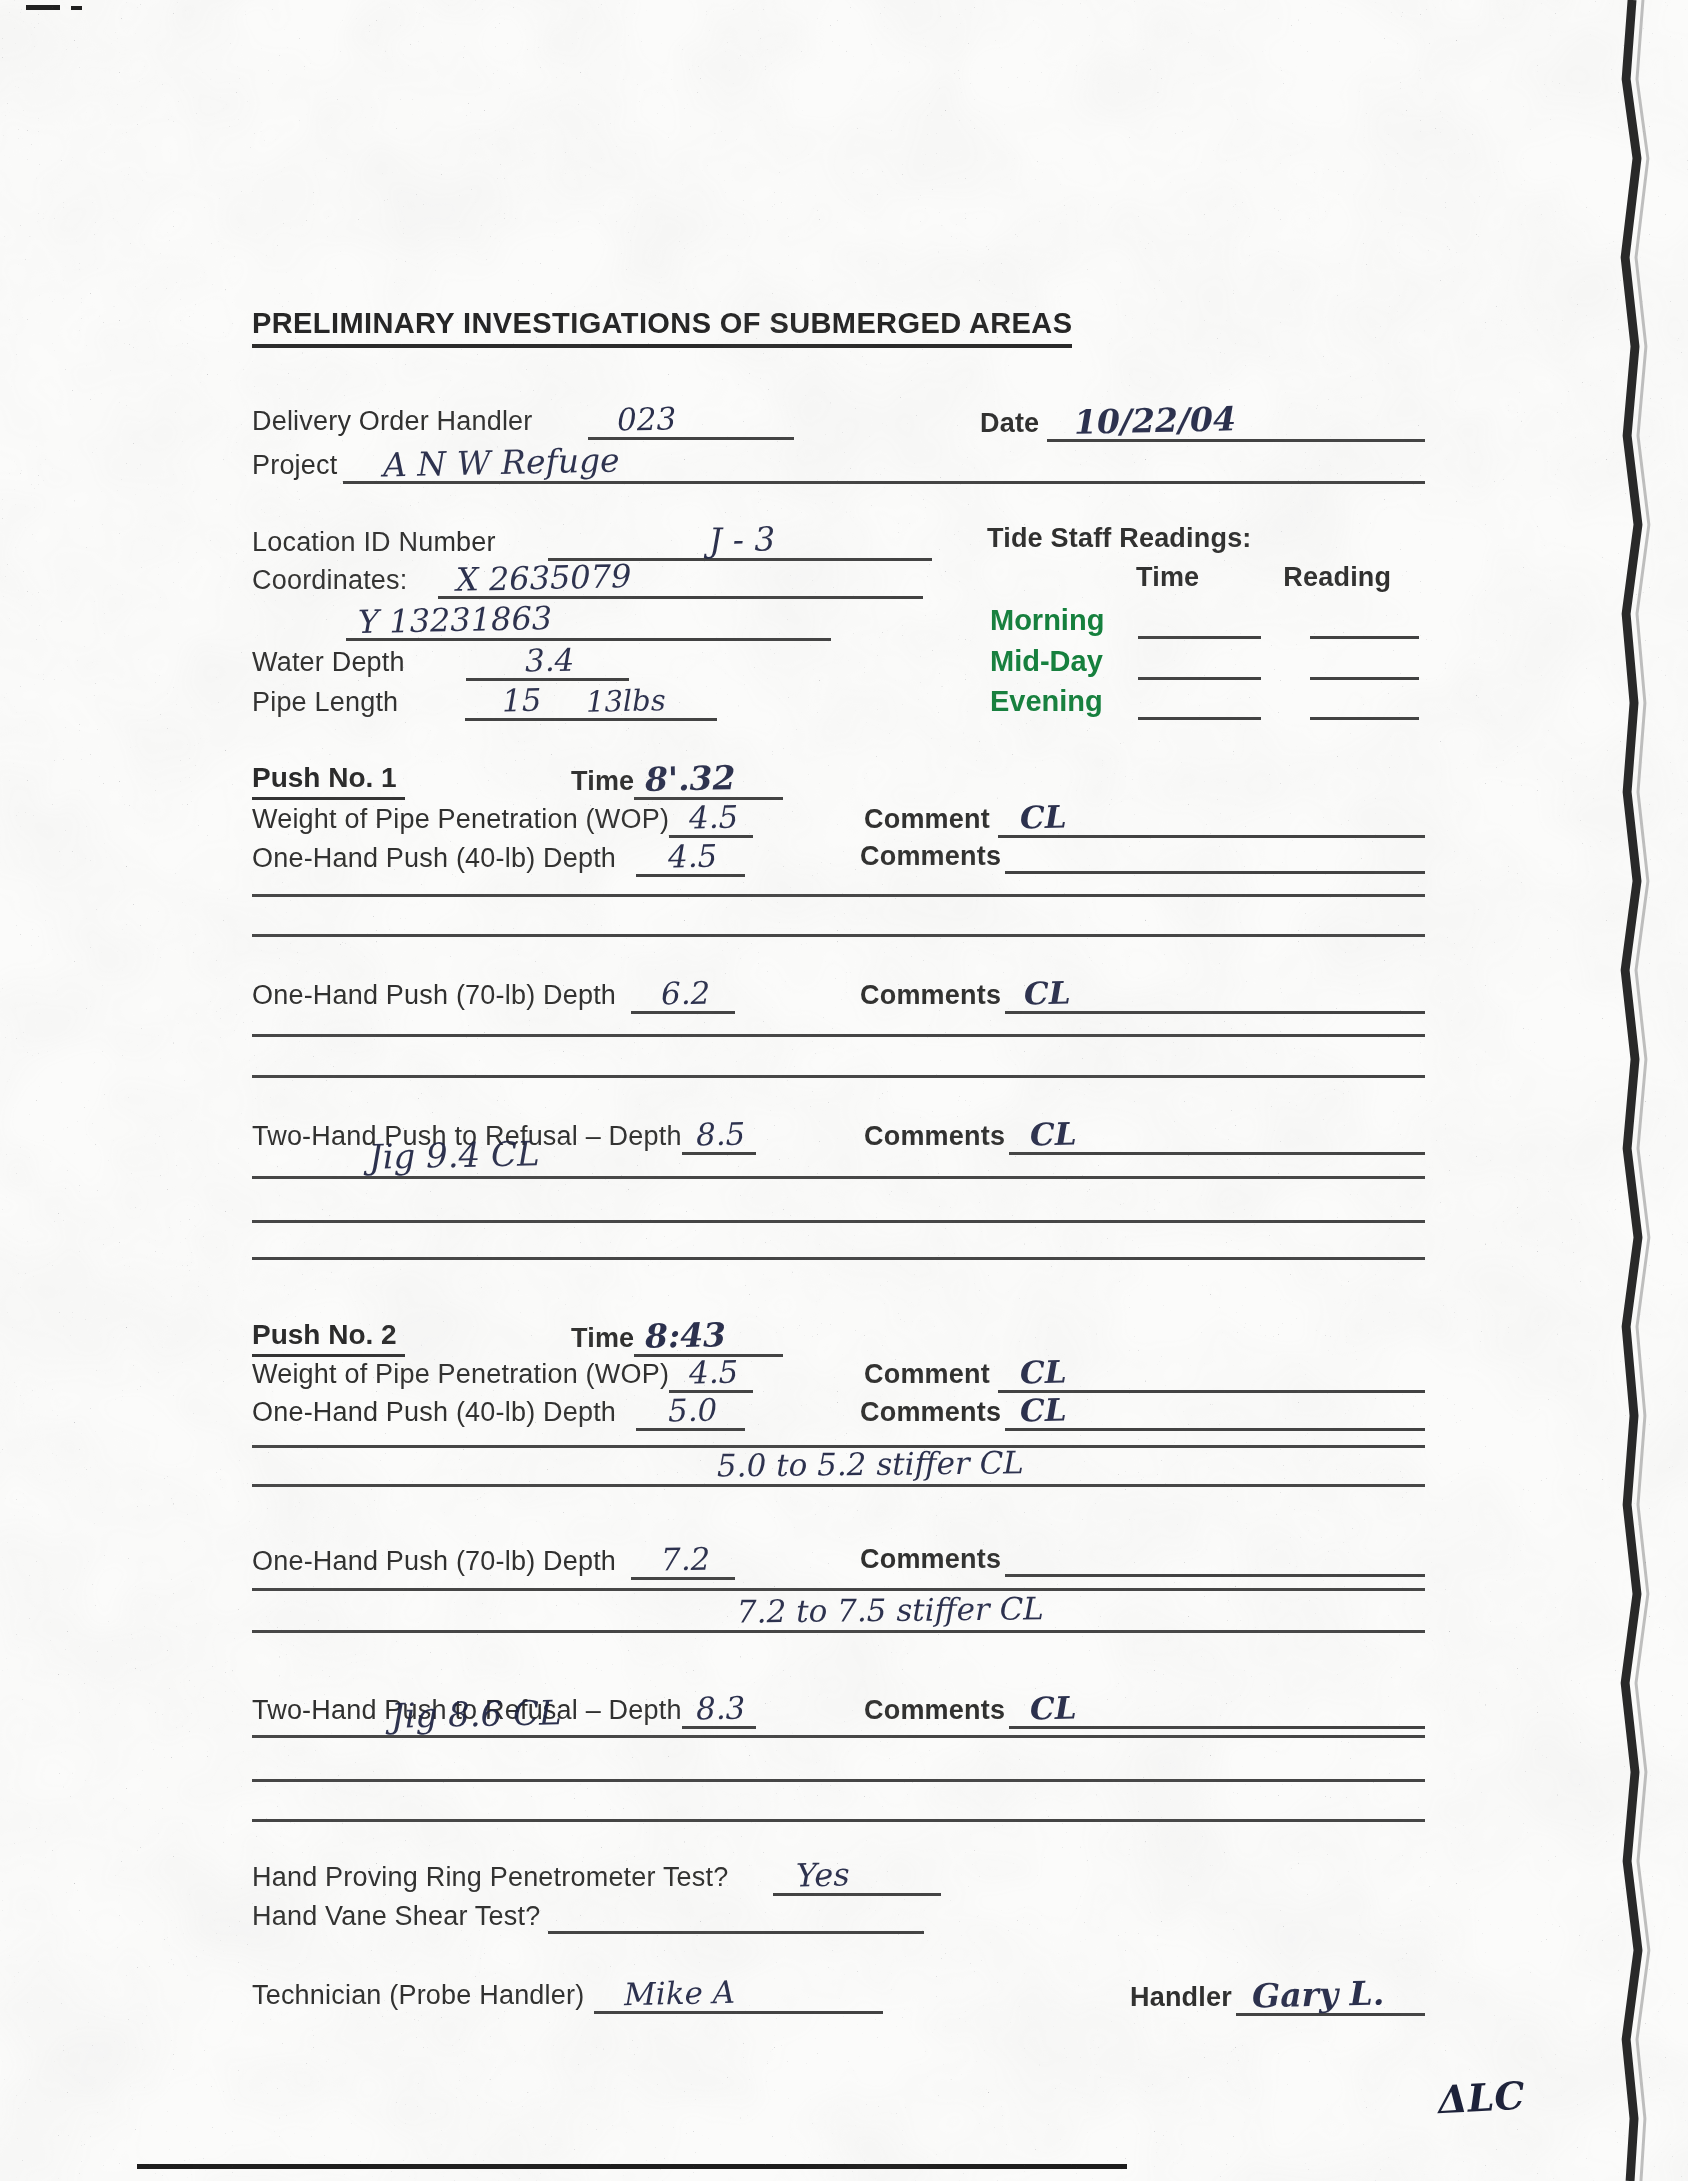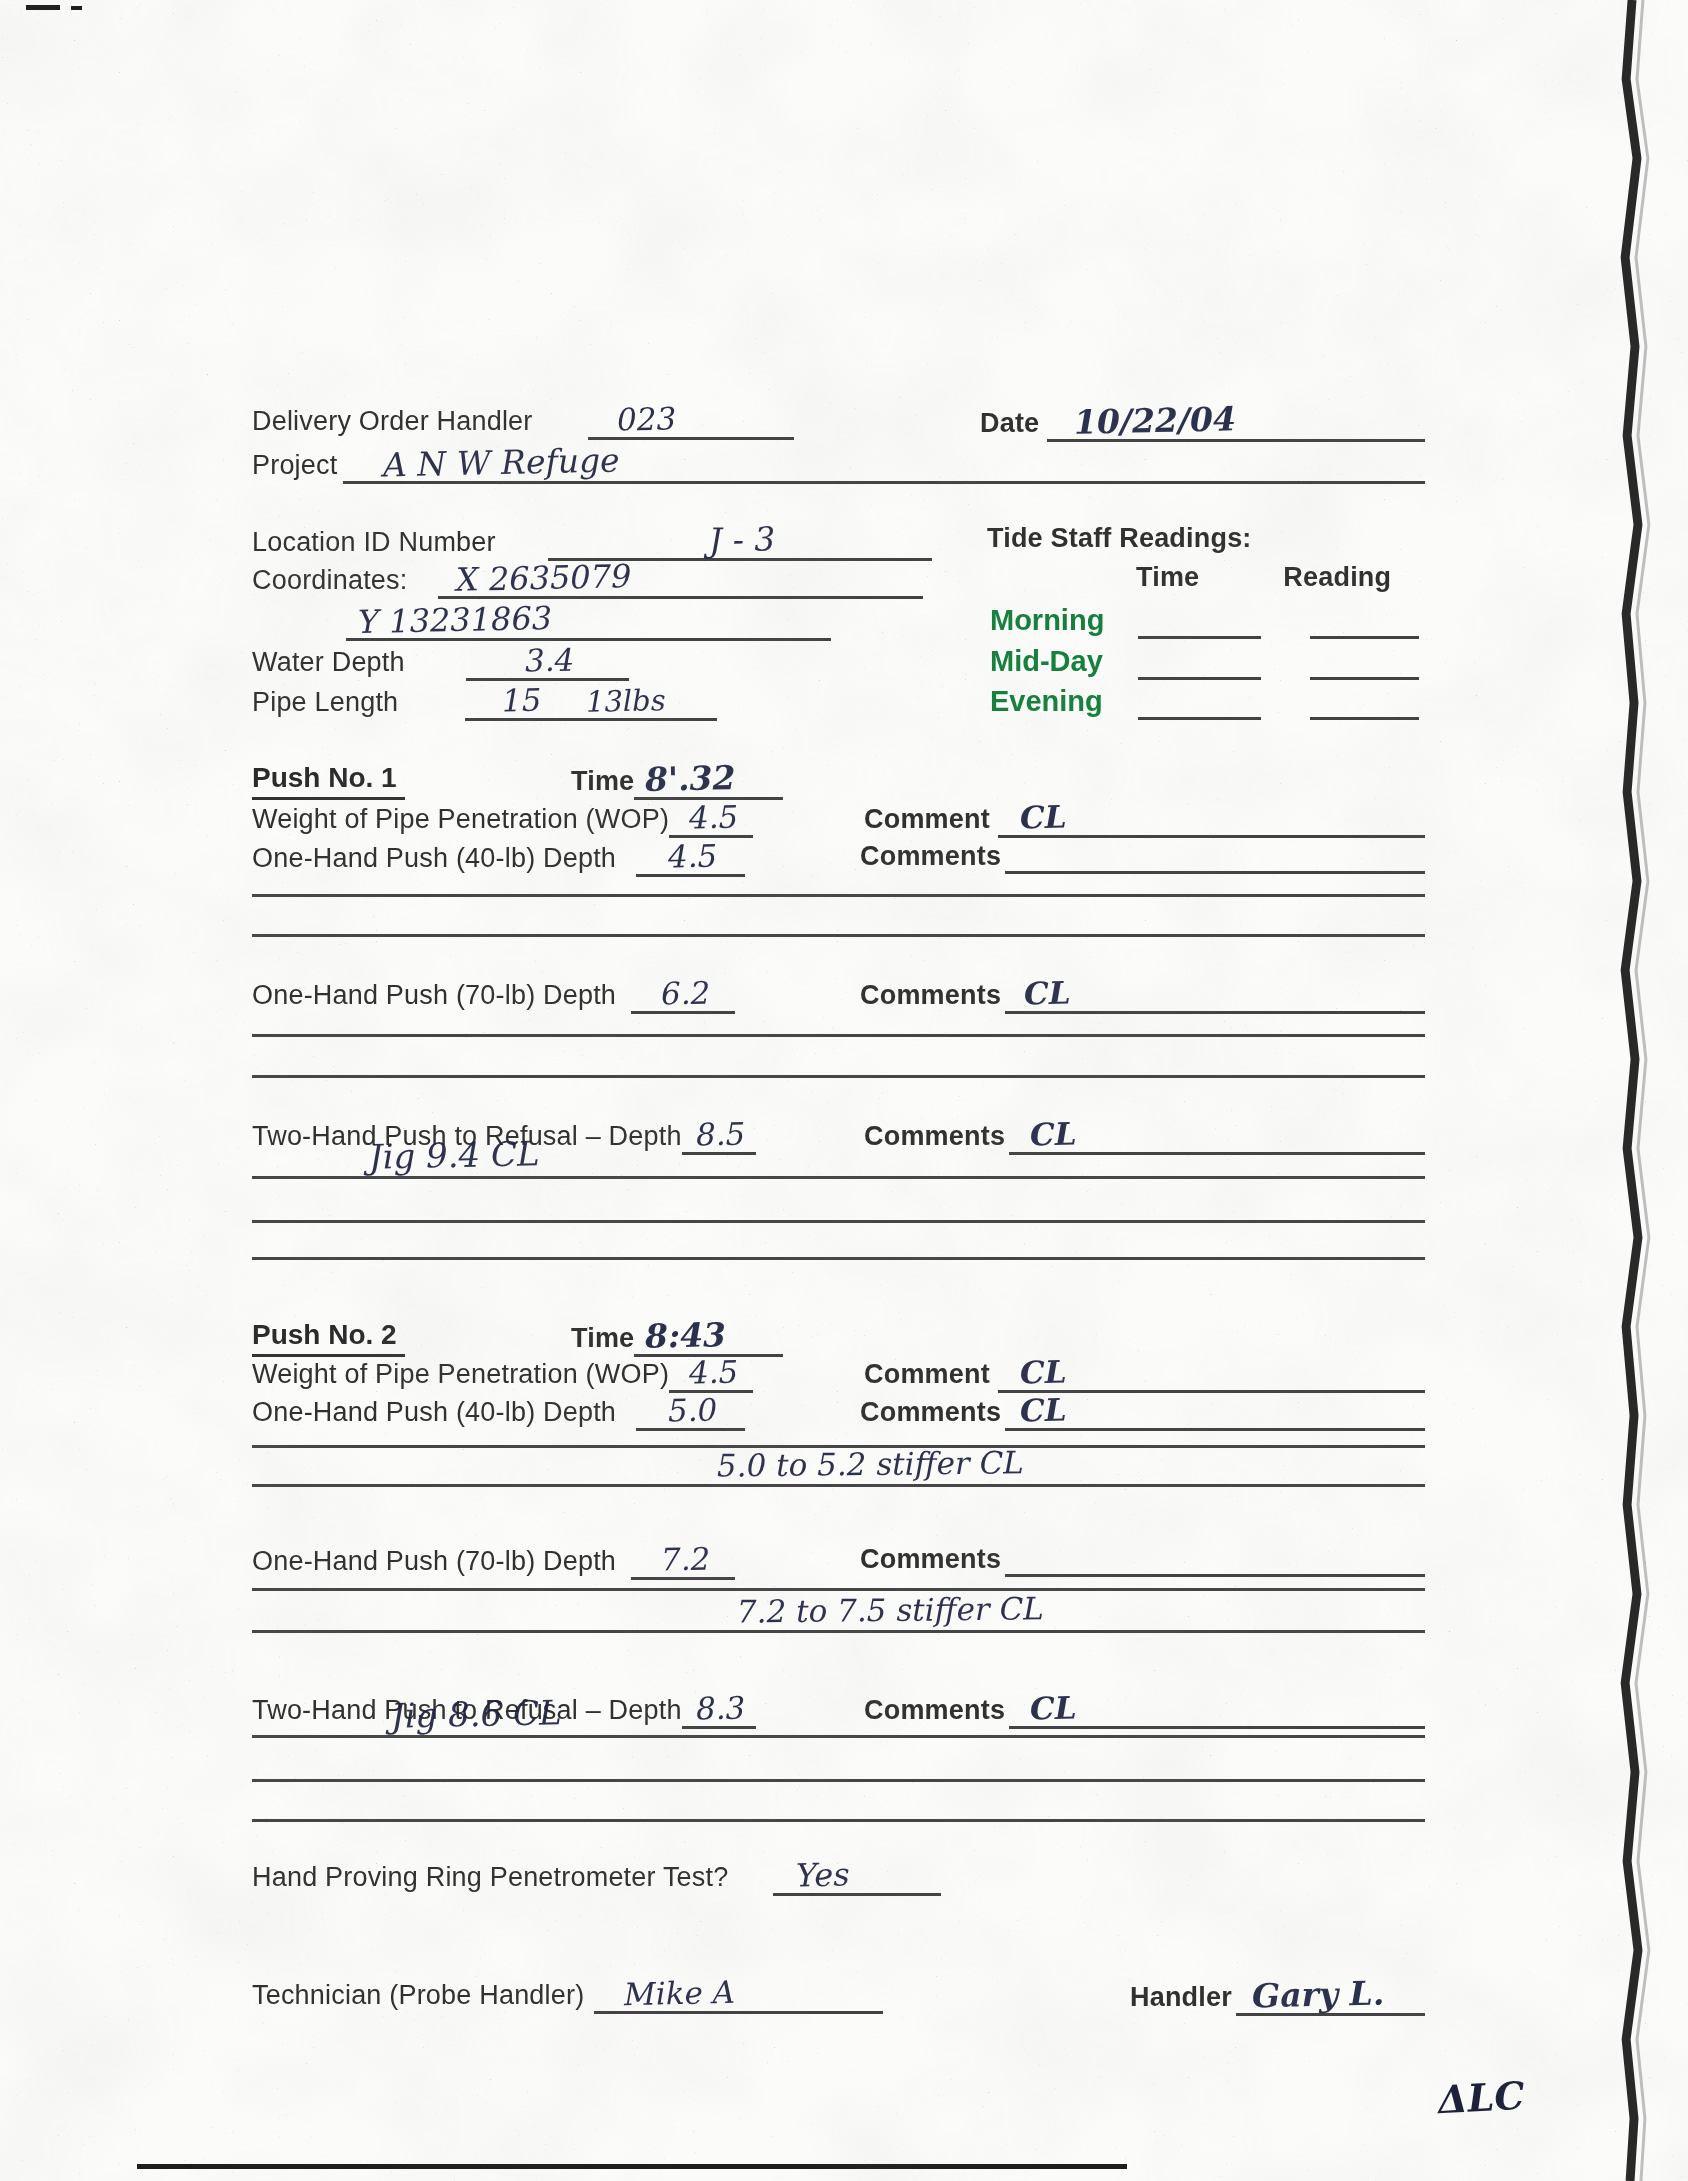--- a/index.html
+++ b/index.html
@@ -54,20 +54,23 @@
 <body>
 
 <div class="page">
 
   <div class="artifact" style="left:26px;top:5px;width:34px;height:5px"></div>
   <div class="artifact" style="left:71px;top:6px;width:11px;height:4px"></div>
   <div class="artifact" style="left:137px;top:2164px;width:990px;height:5px"></div>
 
   <div class="content">
 
+    <div class="row" style="top:307px">
+      <span class="title">PRELIMINARY INVESTIGATIONS OF SUBMERGED AREAS</span>
+    </div>
 
     <div class="row" style="top:404px">
       <span class="lbl">Delivery Order Handler</span>
       <span class="ul tl" style="margin-left:55px;width:206px;padding-left:25px">&nbsp;<span class="hw">023</span></span>
       <span class="rc" style="left:728px;right:0">
         <span class="lbl">Date</span>
         <span class="ul fill tl" style="margin-left:8px;padding-left:22px">&nbsp;<span class="hw" style="font-size:33px">10/22/04</span></span>
       </span>
     </div>
 
@@ -236,20 +239,24 @@
       <span class="hw online" style="left:139px;font-size:34px">Jig  8.6  CL</span>
     </div>
     <div class="fl" style="top:1779px"></div>
     <div class="fl" style="top:1819px"></div>
 
     <div class="row" style="top:1859px">
       <span class="lbl">Hand Proving Ring Penetrometer Test?</span>
       <span class="ul tl" style="margin-left:45px;width:168px;padding-left:18px">&nbsp;<span class="hw" style="font-size:32px">Yes</span></span>
     </div>
 
+    <div class="row" style="top:1901px">
+      <span class="lbl">Hand Vane Shear Test?</span>
+      <span class="ul" style="margin-left:8px;width:376px">&nbsp;</span>
+    </div>
 
     <div class="row" style="top:1978px">
       <span class="lbl">Technician (Probe Handler)</span>
       <span class="ul tl" style="margin-left:10px;width:289px;padding-left:25px">&nbsp;<span class="hw">Mike A</span></span>
       <span class="rc" style="left:878px;right:0">
         <span class="lbl">Handler</span>
         <span class="ul fill tl" style="margin-left:4px;padding-left:12px">&nbsp;<span class="hw" style="font-size:33px">Gary L.</span></span>
       </span>
     </div>
 

